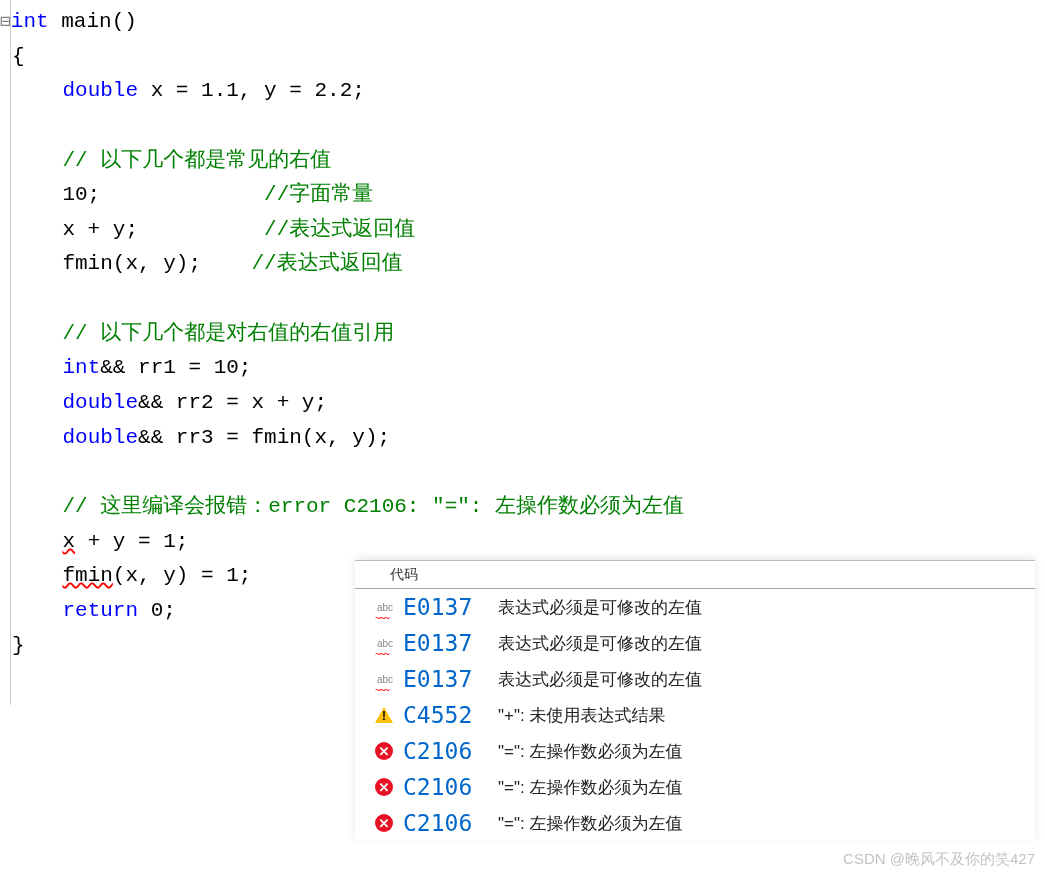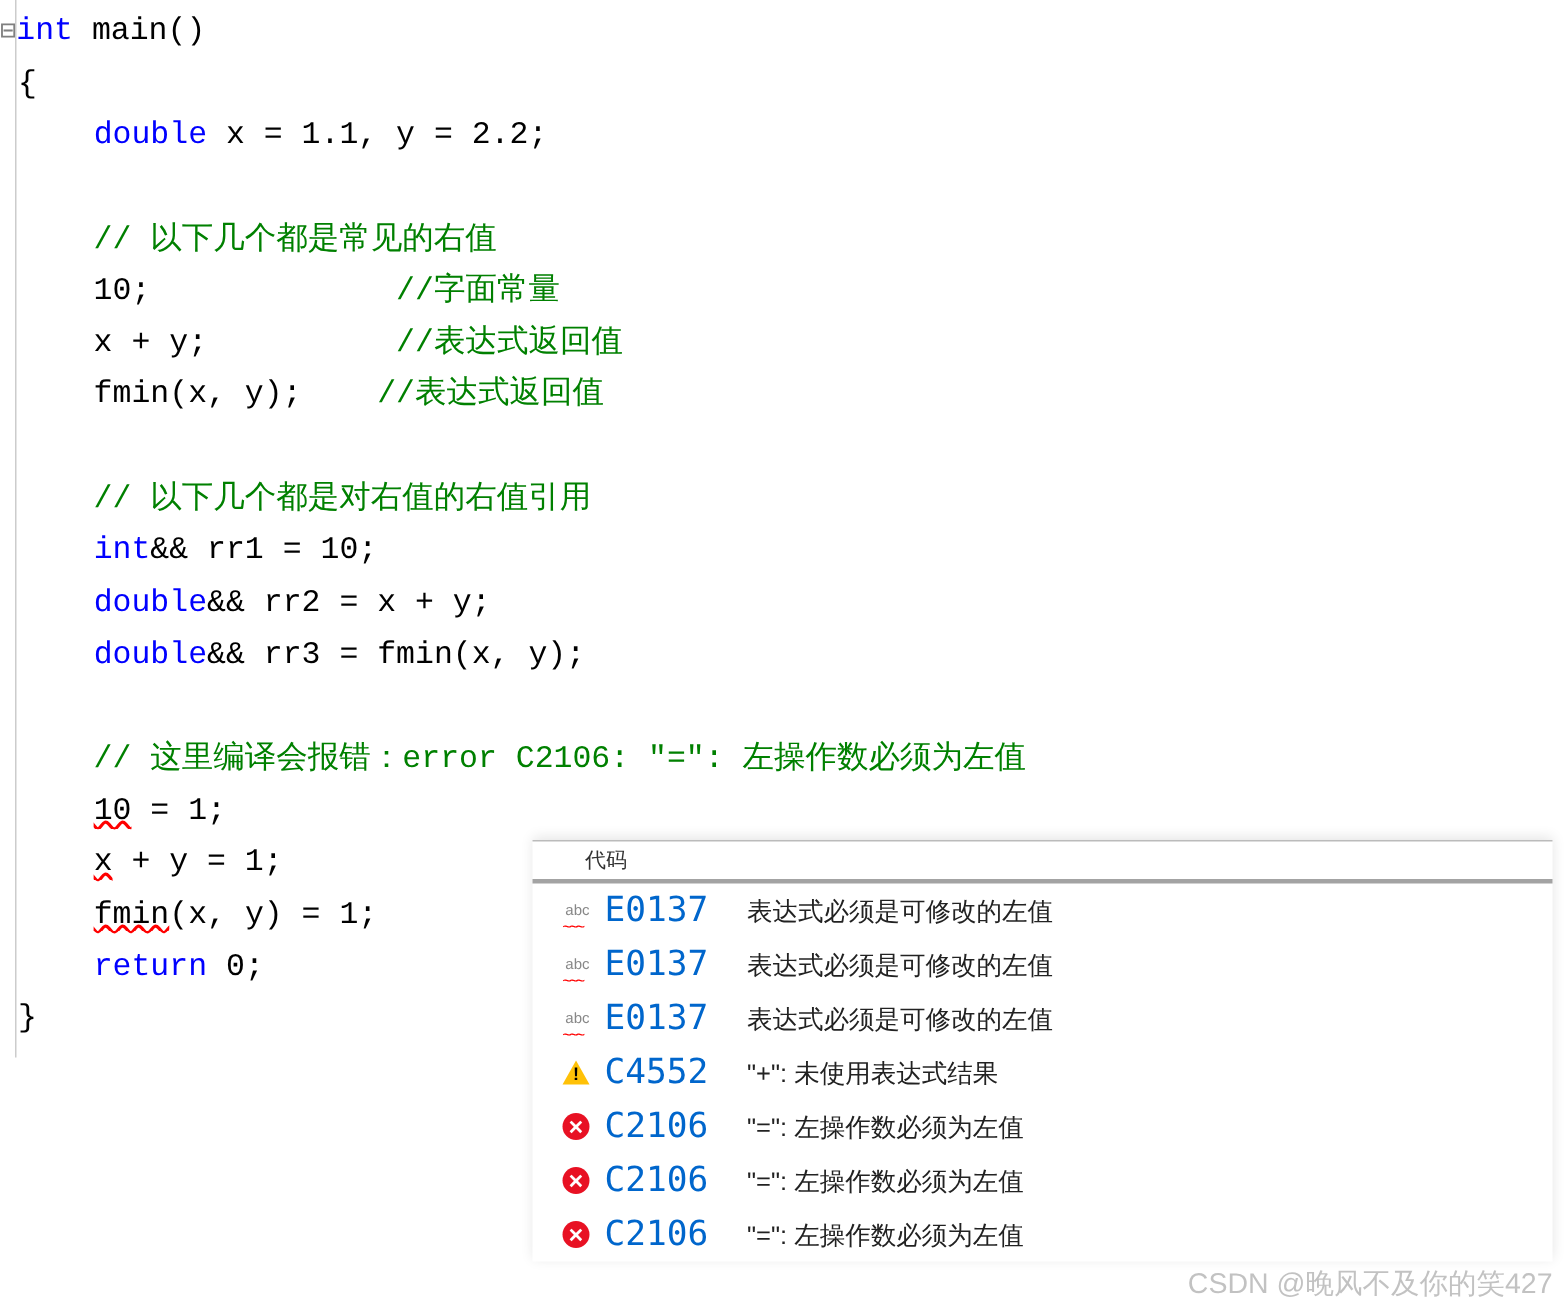--- a/index.html
+++ b/index.html
@@ -38,21 +38,21 @@
       top: 560px;
       left: 355px;
       width: 680px;
       background: #ffffff;
       border-top: 1px solid #bbb;
       box-shadow: 0 -2px 8px rgba(0,0,0,0.1);
     }
     .error-header {
       display: flex;
       height: 28px;
-      border-bottom: 3px solid #a3a3a3;
+      border-bottom: 1px solid #a3a3a3;
       font-size: 14px;
       font-family: Liberation Serif, serif;
       color: #333;
       align-items: center;
       padding-left: 30px;
     }
     .err-col1 { width: 100px; padding-left: 5px; }
     .err-col2 { flex: 1; }
     .error-row {
       display: flex;
@@ -121,21 +121,21 @@
       display: flex;
       align-items: center;
       justify-content: center;
       font-family: Arial;
     }
     .watermark {
       position: absolute;
       bottom: 5px;
       right: 10px;
       color: rgba(120,120,120,0.45);
-      font-size: 19px;
+      font-size: 15px;
       font-family: "Microsoft YaHei", sans-serif;
     }
     .border-line {
       position: absolute;
       left: 10px;
       top: 0;
       width: 1px;
       height: 705px;
       background: #ccc;
     }
@@ -154,21 +154,20 @@
   <div class="line"><span>    10;             </span><span class="cmt">//字面常量</span></div>
   <div class="line"><span>    x + y;          </span><span class="cmt">//表达式返回值</span></div>
   <div class="line"><span>    fmin(x, y);    </span><span class="cmt">//表达式返回值</span></div>
   <div class="line"> </div>
   <div class="line"><span class="cmt">    // 以下几个都是对右值的右值引用</span></div>
   <div class="line"><span>    </span><span class="kw">int</span><span>&amp;&amp; rr1 = 10;</span></div>
   <div class="line"><span>    </span><span class="kw">double</span><span>&amp;&amp; rr2 = x + y;</span></div>
   <div class="line"><span>    </span><span class="kw">double</span><span>&amp;&amp; rr3 = fmin(x, y);</span></div>
   <div class="line"> </div>
   <div class="line"><span class="cmt">    // 这里编译会报错：error C2106: "=": 左操作数必须为左值</span></div>
-  <div class="line"><span>    </span><span class="err-underline">10</span><span> = 1;</span></div>
   <div class="line"><span>    </span><span class="err-underline">x</span><span> + y = 1;</span></div>
   <div class="line"><span>    </span><span class="err-underline">fmin</span><span>(x, y) = 1;</span></div>
   <div class="line"><span>    </span><span class="kw">return</span><span> 0;</span></div>
   <div class="line"><span>}</span></div>
 </div>
 
 <div class="error-panel">
   <div class="error-header">
     <div class="err-col1">代码</div>
   </div>

